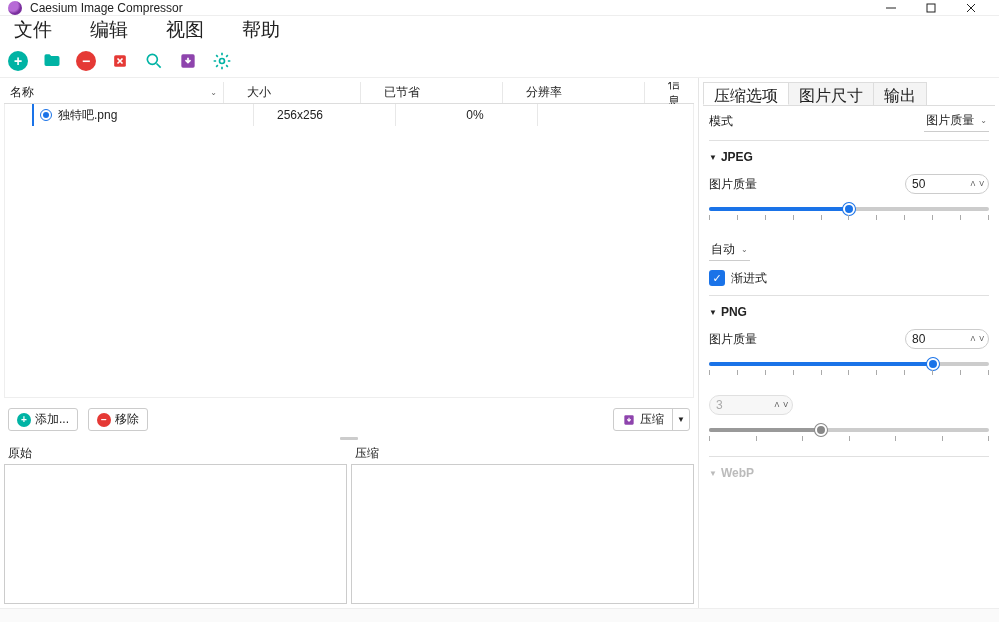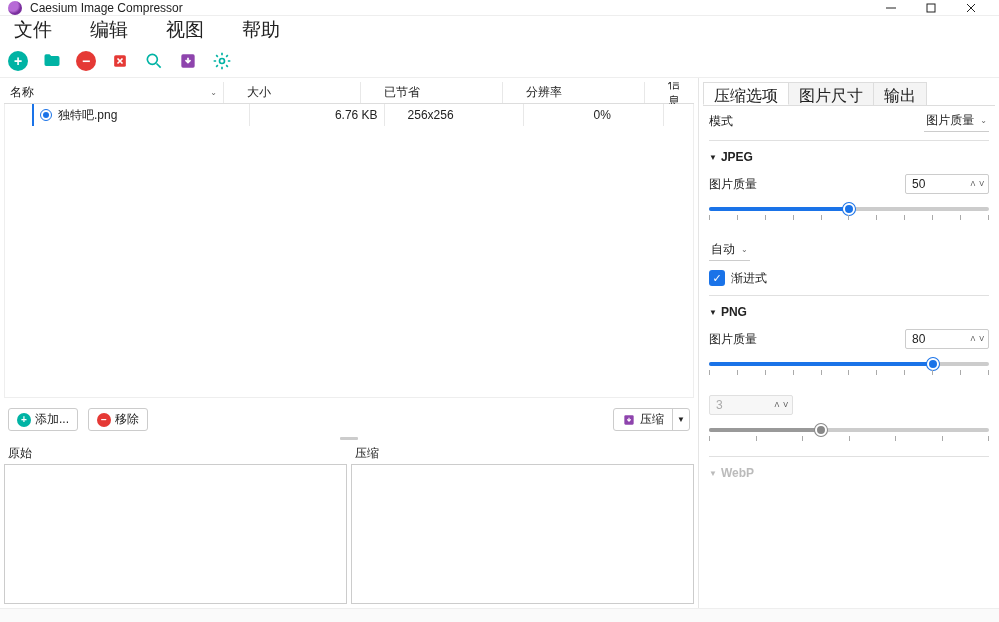--- a/index.html
+++ b/index.html
@@ -73,21 +73,21 @@
 .rcontent { flex: 1; overflow-y: auto; padding: 0 10px 10px; }
 .rrow { display: flex; align-items: center; height: 30px; font-size: 12px; }
 .rrow .lbl { flex: 1; }
 .rrow .selbox { display: flex; align-items: center; gap: 6px; border-bottom: 1px solid #ccc; padding: 2px 2px; font-size: 12px; }
 .rrow .selbox .chev { font-size: 8px; color: #666; }
 .divider { border-bottom: 1px solid #e0e0e0; margin: 4px 0; }
 
 .section-hdr { display: flex; align-items: center; font-size: 12px; font-weight: bold; height: 24px; }
 .section-hdr .tri { font-size: 8px; margin-right: 4px; }
 
-.spinbox { display: flex; align-items: center; border: 1px solid #ccc; border-radius: 2px; width: 84px; height: 20px; }
+.spinbox { display: flex; align-items: center; border: 1px solid #ccc; border-radius: 10px; width: 84px; height: 20px; }
 .spinbox .val { flex: 1; padding: 0 6px; font-size: 12px; }
 .spinbox .arrows { display: flex; flex-direction: row; gap: 4px; padding: 0 4px; font-size: 7px; color: #555; }
 .spinbox.disabled { color: #aaa; background: #f7f7f7; border-color: #e0e0e0;}
 
 .slider-wrap { position: relative; height: 26px; margin: 2px 0 8px; }
 .slider-track { position: absolute; left: 0; right: 0; top: 6px; height: 4px; background: #ccc; border-radius: 2px; }
 .slider-fill { position: absolute; left: 0; top: 6px; height: 4px; background: #1a73e8; border-radius: 2px; }
 .slider-thumb { position: absolute; top: 2px; width: 12px; height: 12px; background: #1a73e8; border: 2px solid #fff; border-radius: 50%; transform: translateX(-50%); box-shadow: 0 0 0 1px #1a73e8; }
 .slider-ticks { position: absolute; left: 0; right: 0; top: 14px; height: 8px; display: flex; justify-content: space-between; }
 .slider-ticks span { width: 1px; height: 5px; background: #aaa; }
@@ -187,21 +187,20 @@
         <div class="col col-save">已节省</div>
         <div class="col col-res">分辨率</div>
         <div class="col col-info">信息</div>
       </div>
       <div class="body">
         <div class="row">
           <div class="col col-name">
               <span class="radio"></span>
               <span>独特吧.png</span>
             </div>
-          <div class="col col-size data">6.76 KB</div>
           <div class="col col-res">256x256</div>
           <div class="col col-save data">0%</div>
           <div class="col col-info"></div>
         </div>
       </div>
     </div>
 
     <div class="btnrow">
       <div class="pillbtn">
           <span class="pcirc" style="background:#00b3a4">+</span>

